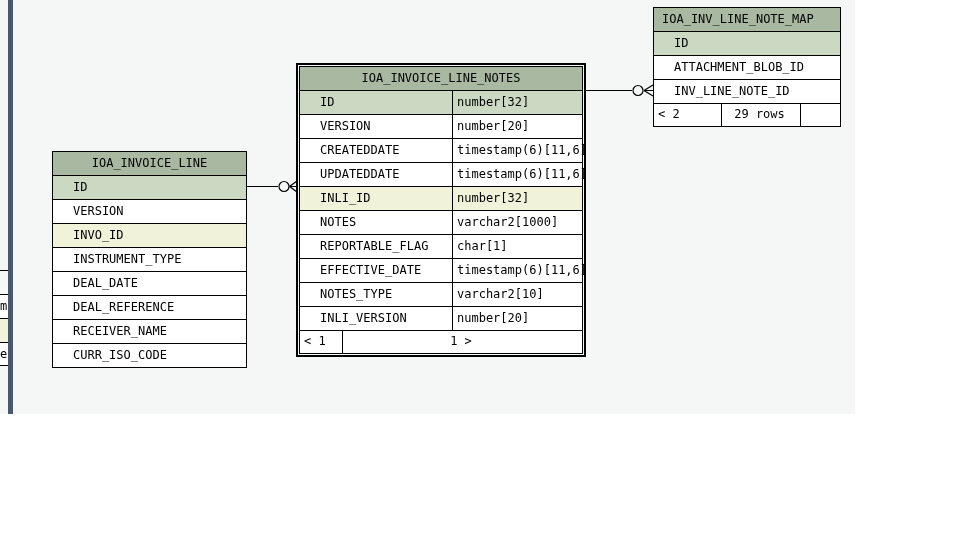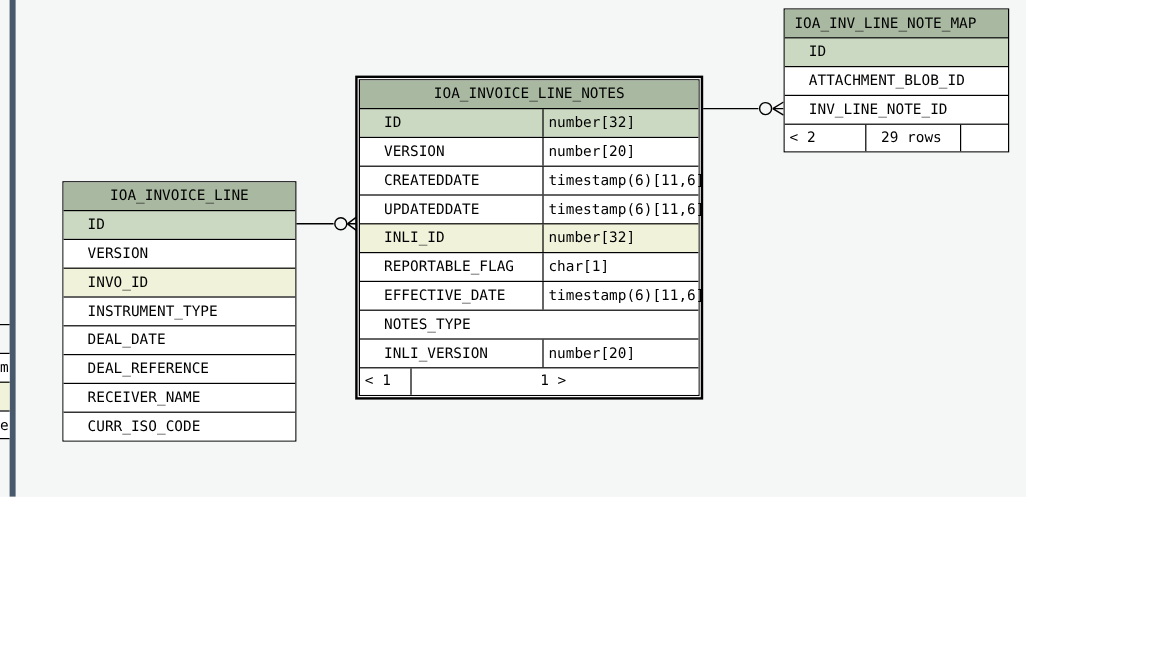--- a/index.html
+++ b/index.html
@@ -114,29 +114,34 @@
       </div>
     <div class="trow">
         <span class="cname">UPDATEDDATE</span>
         <span class="ctype">timestamp(6)[11,6]</span>
       </div>
     <div class="trow fk">
         <span class="cname">INLI_ID</span>
         <span class="ctype">number[32]</span>
       </div>
     <div class="trow">
+        <span class="cname">NOTES</span>
+        <span class="ctype">varchar2[1000]</span>
+      </div>
+    <div class="trow">
         <span class="cname">REPORTABLE_FLAG</span>
         <span class="ctype">char[1]</span>
       </div>
     <div class="trow">
         <span class="cname">EFFECTIVE_DATE</span>
         <span class="ctype">timestamp(6)[11,6]</span>
       </div>
     <div class="trow">
         <span class="cname">NOTES_TYPE</span>
+        <span class="ctype">varchar2[10]</span>
       </div>
     <div class="trow">
         <span class="cname">INLI_VERSION</span>
         <span class="ctype">number[20]</span>
       </div>
     <div class="tfoot">
       <span class="tfoot-c fprev">&lt; 1</span>
       <span class="tfoot-c fnext">1 &gt;</span>
     </div>
   </div>

